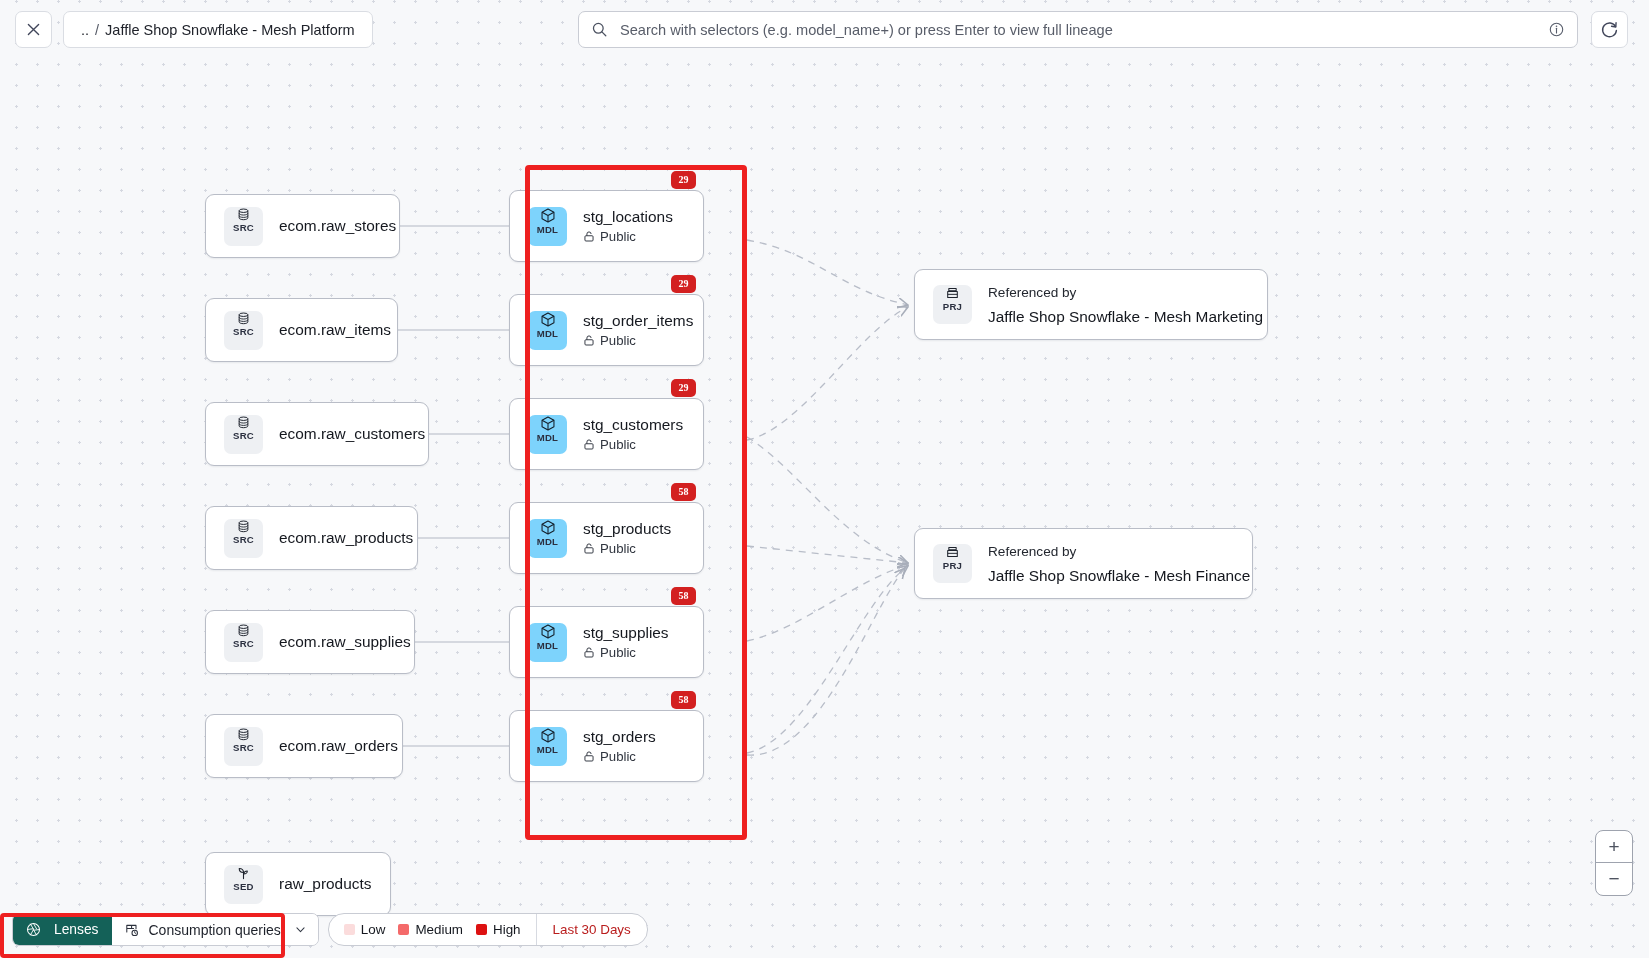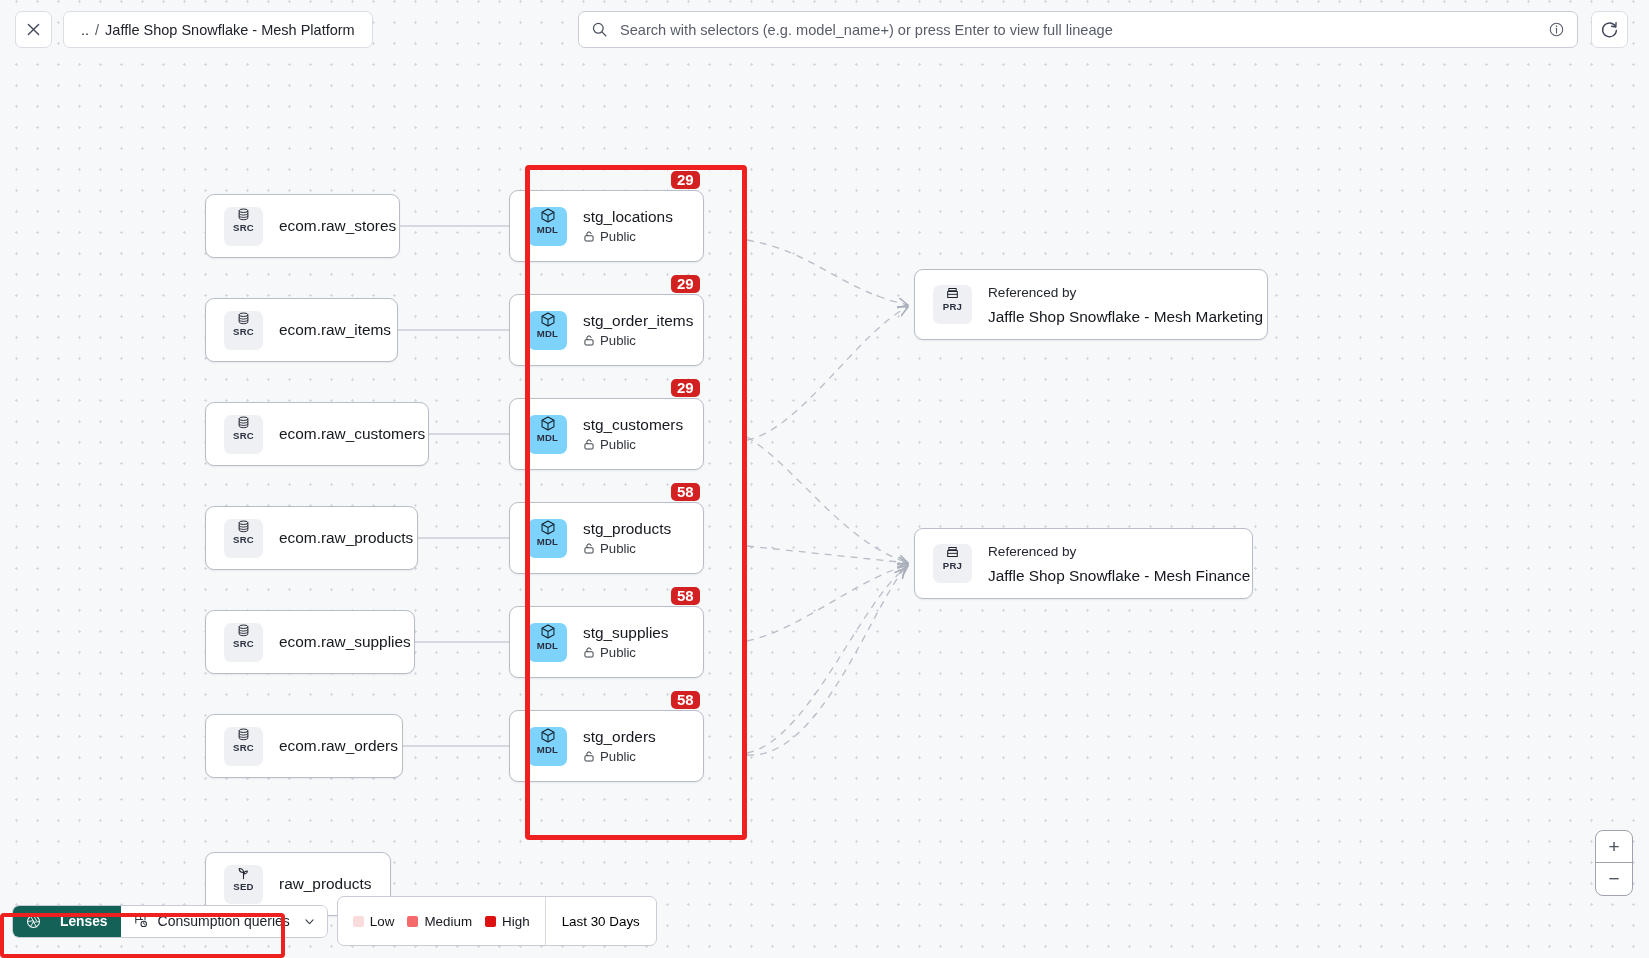--- a/index.html
+++ b/index.html
@@ -116,27 +116,28 @@
     font-size: 13.6px; color: #23272f; line-height: 18px;
   }
   .node .prj-name {
     font-size: 15.4px; color: #14171e; white-space: nowrap; margin-top: 6px;
   }
 
   .count-badge {
     position: absolute;
     background: #d32020;
     color: #ffffff;
-    font-size: 15px; font-weight: 700;
+    font-size: 10px; font-weight: 700;
     border-radius: 5px;
     padding: 2px 6px 3px 6px;
     min-width: 25px;
     text-align: center;
     z-index: 20;
     line-height: 13px;
+    font-family: Liberation Serif, serif;
   }
 
   .highlight-box {
     position: absolute;
     border: 5px solid #ee2020;
     border-radius: 4px;
     z-index: 15;
     pointer-events: none;
   }
 
@@ -157,63 +158,63 @@
     display: flex; align-items: stretch;
     height: 33px;
     border-radius: 7px;
     overflow: hidden;
     border: 1px solid #c9ccd4;
     background: #fff;
   }
   .lens-btn {
     background: #146158;
     color: #ffffff;
-    display: flex; align-items: center; gap: 19px;
+    display: flex; align-items: center; gap: 13px;
     padding: 0 13px;
-    font-size: 13.8px; font-weight: 700;
+    font-size: 13.8px; font-weight: 400;
     cursor: pointer;
   }
   .lens-select {
     background: #ffffff;
     display: flex; align-items: center; gap: 9px;
     padding: 0 11px 0 12px;
     font-size: 14px; color: #1d212a;
     cursor: pointer;
     justify-content: space-between;
   }
   .lens-outline {
     position: absolute; left: 0; bottom: 0;
     width: 285px; height: 45px;
     border: 4px solid #ee2020;
     border-radius: 4px;
     z-index: 50;
     pointer-events: none;
   }
   .legend {
     display: flex; align-items: stretch;
-    height: 50px;
+    height: 33px;
     background: #ffffff;
     border: 1px solid #c9ccd4;
-    border-radius: 7px;
+    border-radius: 16px;
     overflow: hidden;
   }
   .legend-items {
     display: flex; align-items: center; gap: 13px;
     padding: 0 15px;
   }
   .legend-item {
     display: flex; align-items: center; gap: 6px;
     font-size: 13.4px; color: #15181f;
   }
   .swatch { width: 11px; height: 11px; border-radius: 2px; }
   .legend-range {
     display: flex; align-items: center;
     padding: 0 16px;
     border-left: 1px solid #d7dae1;
-    font-size: 13.4px; color: #000000;
+    font-size: 13.4px; color: #b91c1c;
     cursor: pointer;
     white-space: nowrap;
   }
 
   .zoomctl {
     position: absolute; right: 16px; bottom: 62px;
     width: 38px;
     background: #ffffff;
     border: 1px solid #9ea3ae;
     border-radius: 8px;

